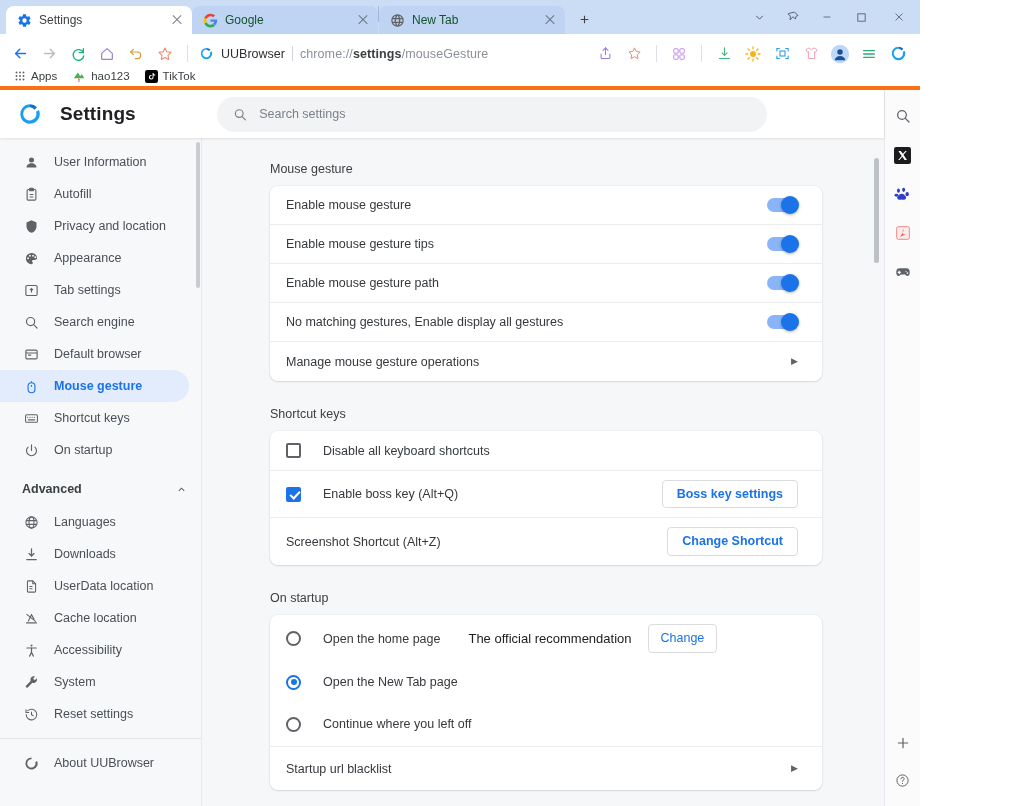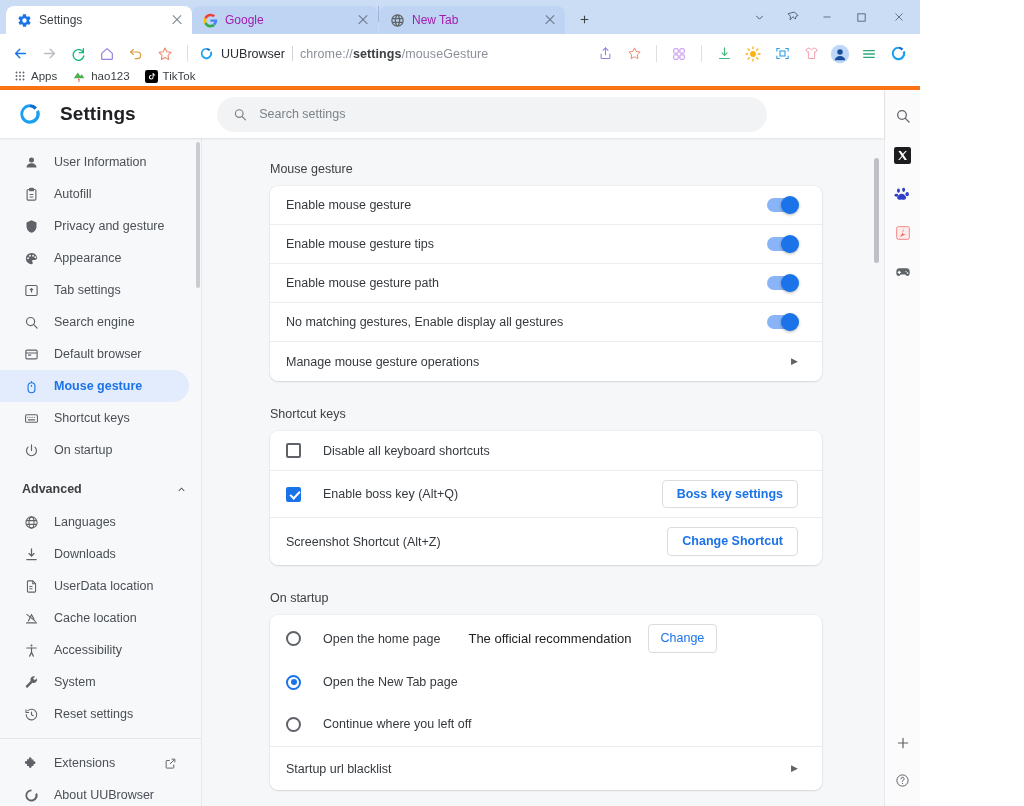--- a/index.html
+++ b/index.html
@@ -16,21 +16,21 @@
   .tabbar {
     height: 34px; background: #cbdcf5; display: flex; align-items: flex-end;
     padding-left: 6px; position: relative; flex: 0 0 34px;
   }
   .tab {
     height: 28px; width: 186px; display: flex; align-items: center; gap: 7px;
     padding: 0 8px 0 11px; font-size: 12px; color: #3c4043; position: relative;
     border-radius: 8px 8px 0 0; cursor: default;
   }
   .tab.active { background: #ffffff; }
-  .tab.inactive { background: #bed4f2; color: #a21caf; }
+  .tab.inactive { background: #bed4f2; color: #14532d; }
   .tab .tlabel { flex: 1; white-space: nowrap; overflow: hidden; text-overflow: ellipsis; font-size: 12px; }
   .tab .tclose { width: 14px; height: 14px; position: relative; opacity: .75; flex: 0 0 14px; }
   .tab .tclose::before, .tab .tclose::after {
     content: ""; position: absolute; left: 1px; top: 6px; width: 12px; height: 1.3px; background: #4b5563;
   }
   .tab .tclose::before { transform: rotate(45deg); }
   .tab .tclose::after { transform: rotate(-45deg); }
   .tab-sep { width: 1px; height: 16px; background: #9db6dd; align-self: center; margin-bottom: 6px; }
   .favicon { width: 15px; height: 15px; flex: 0 0 15px; display: block; }
   .newtab-btn {
@@ -417,21 +417,21 @@
                 </svg>
               </span>
             <span>Autofill</span>
           </div>
           <div class="nav-item">
             <span class="ni-icon">
                 <svg width="15" height="15" viewBox="0 0 24 24" fill="currentColor">
                   <path d="M12 2l8 3.5v6c0 5-3.4 9.2-8 10.5-4.6-1.3-8-5.5-8-10.5v-6z"></path>
                 </svg>
               </span>
-            <span>Privacy and gesture</span>
+            <span>Privacy and location</span>
           </div>
           <div class="nav-item">
             <span class="ni-icon">
                 <svg width="15" height="15" viewBox="0 0 24 24" fill="currentColor">
                   <path d="M12 3a9 9 0 0 0 0 18c1.1 0 2-.9 2-2 0-.5-.2-1-.5-1.3-.3-.4-.5-.8-.5-1.2 0-1.1.9-2 2-2h2.3A5.2 5.2 0 0 0 21 12c0-5-4-9-9-9zM6.5 13a1.5 1.5 0 1 1 0-3 1.5 1.5 0 0 1 0 3zm3-4a1.5 1.5 0 1 1 0-3 1.5 1.5 0 0 1 0 3zm5 0a1.5 1.5 0 1 1 0-3 1.5 1.5 0 0 1 0 3zm3.5 2.5a1.5 1.5 0 1 1 0-3 1.5 1.5 0 0 1 0 3z"></path>
                 </svg>
               </span>
             <span>Appearance</span>
           </div>
           <div class="nav-item">
@@ -562,35 +562,20 @@
                   <path d="M3.5 12a8.5 8.5 0 1 0 2.6-6.1"></path>
                   <path d="M3.2 4.5v4.3h4.3"></path>
                   <path d="M12 8v4.4l2.8 1.6"></path>
                 </svg>
               </span>
             <span>Reset settings</span>
           </div>
 
           <div class="nav-div"></div>
 
-          <div class="nav-item">
-            <span class="ni-icon">
-                <svg width="15" height="15" viewBox="0 0 24 24" fill="currentColor">
-                  <path d="M10 2.5c1.3 0 2.3 1 2.3 2.2 0 .4-.1.7-.3 1h3.1v3.1c.3-.2.6-.3 1-.3 1.2 0 2.2 1 2.2 2.3s-1 2.3-2.2 2.3c-.4 0-.7-.1-1-.3v3.1h-3.1c.2.3.3.6.3 1 0 1.2-1 2.2-2.3 2.2s-2.3-1-2.3-2.2c0-.4.1-.7.3-1H4.9v-3.6c-.3.3-.8.4-1.3.4-1.2 0-2.2-1-2.2-2.3S2.4 8.1 3.6 8.1c.5 0 1 .2 1.3.5V5h3.1c-.2-.3-.3-.6-.3-1 0-1.2 1-2.2 2.3-2.2z"></path>
-                </svg>
-              </span>
-            <span>Extensions</span>
-            <span class="ext-link">
-                <svg width="13" height="13" viewBox="0 0 24 24" fill="none" stroke="currentColor" stroke-width="1.8">
-                  <path d="M14 4h6v6"></path>
-                  <path d="M19.5 4.5L11 13"></path>
-                  <path d="M18 14v5.5a1 1 0 0 1-1 1H5a1 1 0 0 1-1-1v-12a1 1 0 0 1 1-1h5.5"></path>
-                </svg>
-              </span>
-          </div>
           <div class="nav-item">
             <span class="ni-icon">
                 <svg width="15" height="15" viewBox="0 0 24 24" fill="currentColor">
                   <path d="M12 2.3a9.7 9.7 0 1 0 8.9 5.7l-2.9 1.8A6.6 6.6 0 1 1 12 5.3z"></path>
                 </svg>
               </span>
             <span>About UUBrowser</span>
           </div>
 
           <div class="sb-scroll"></div>

